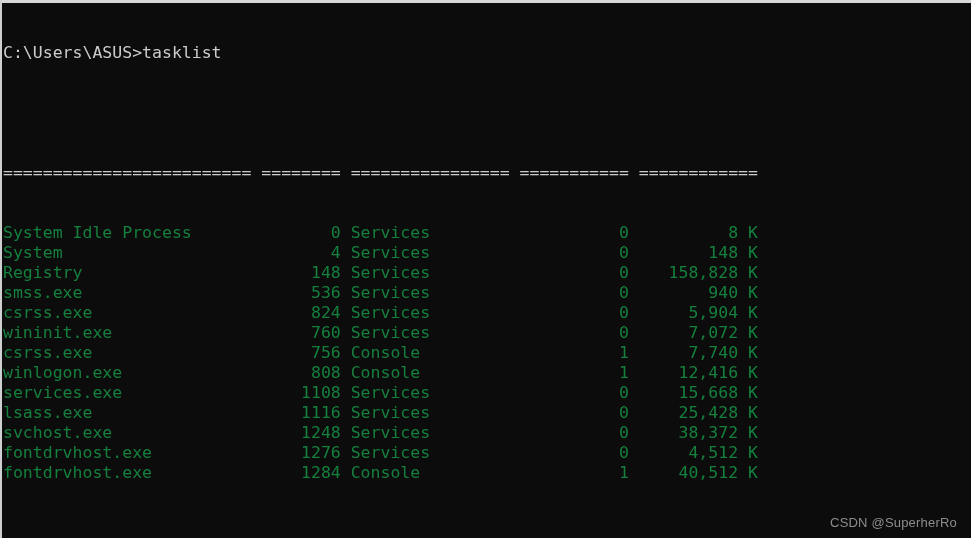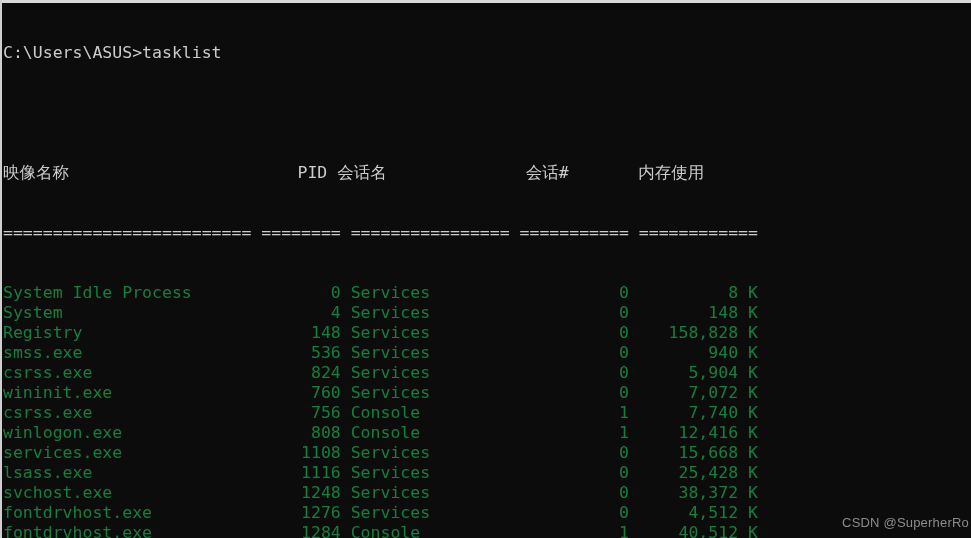--- a/index.html
+++ b/index.html
@@ -50,40 +50,39 @@
     font-family: "DejaVu Sans Mono", "Liberation Mono", monospace;
   }
   .prompt-line { color: #cccccc; }
   .blank-line { height: 20px; }
   .header-line { color: #cccccc; }
   .sep-line { color: #cccccc; }
   .row-line { color: #15803d; }
 
   #watermark {
     position: absolute;
-    right: 2px;
+    right: 14px;
     bottom: 8px;
     font-family: "Liberation Sans", sans-serif;
     font-size: 13px;
     color: #8c8c8c;
     letter-spacing: 0.2px;
     white-space: nowrap;
   }
 </style>
 </head>
 <body>
 
 <div id="console-window">
 
   <div id="top-strip"></div>
   <div id="left-strip"></div>
 
   <div id="console-buffer">
     <div class="line prompt-line">C:\Users\ASUS&gt;tasklist</div>
     <div class="line blank-line"></div>
-    <div class="line header-line">映像名称                       PID 会话名              会话#       内存使用</div>
     <div class="line sep-line">========================= ======== ================ =========== ============</div>
     <div id="rows-container"><div class="line row-line">System Idle Process              0 Services                   0          8 K</div><div class="line row-line">System                           4 Services                   0        148 K</div><div class="line row-line">Registry                       148 Services                   0    158,828 K</div><div class="line row-line">smss.exe                       536 Services                   0        940 K</div><div class="line row-line">csrss.exe                      824 Services                   0      5,904 K</div><div class="line row-line">wininit.exe                    760 Services                   0      7,072 K</div><div class="line row-line">csrss.exe                      756 Console                    1      7,740 K</div><div class="line row-line">winlogon.exe                   808 Console                    1     12,416 K</div><div class="line row-line">services.exe                  1108 Services                   0     15,668 K</div><div class="line row-line">lsass.exe                     1116 Services                   0     25,428 K</div><div class="line row-line">svchost.exe                   1248 Services                   0     38,372 K</div><div class="line row-line">fontdrvhost.exe               1276 Services                   0      4,512 K</div><div class="line row-line">fontdrvhost.exe               1284 Console                    1     40,512 K</div></div>
   </div>
 
   <div id="watermark">CSDN @SuperherRo</div>
 
 </div>
 
 </body></html>

